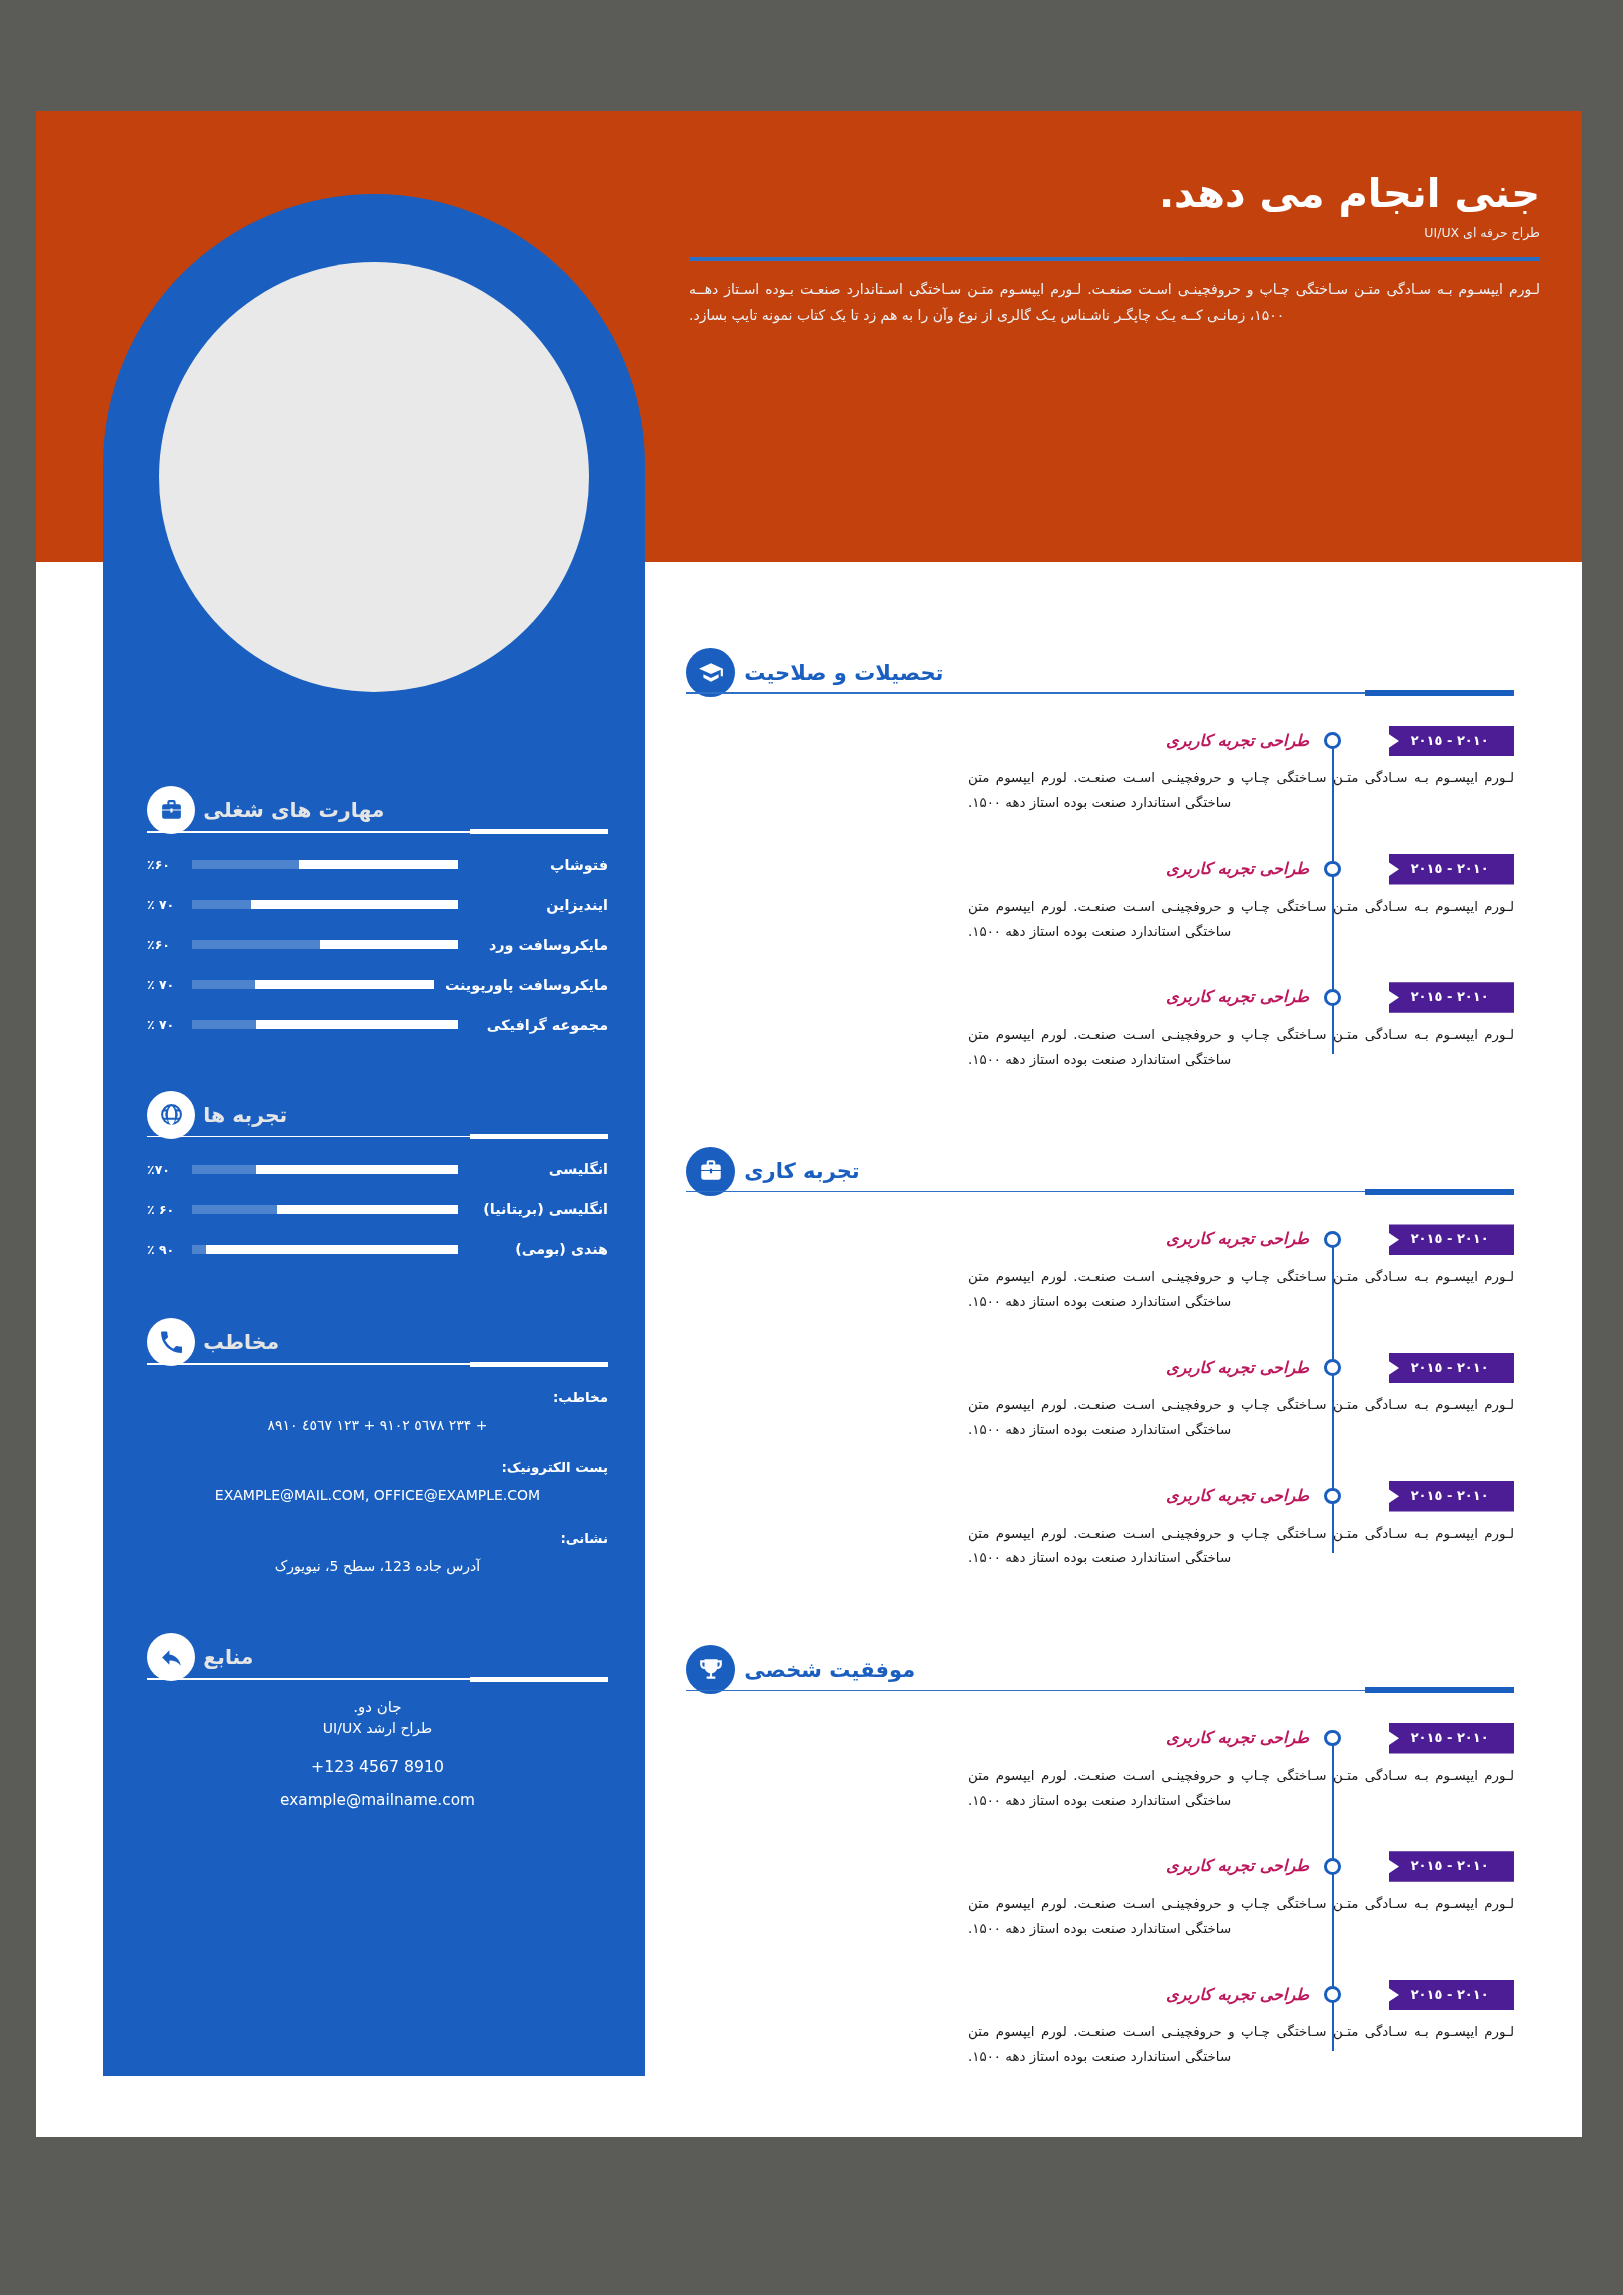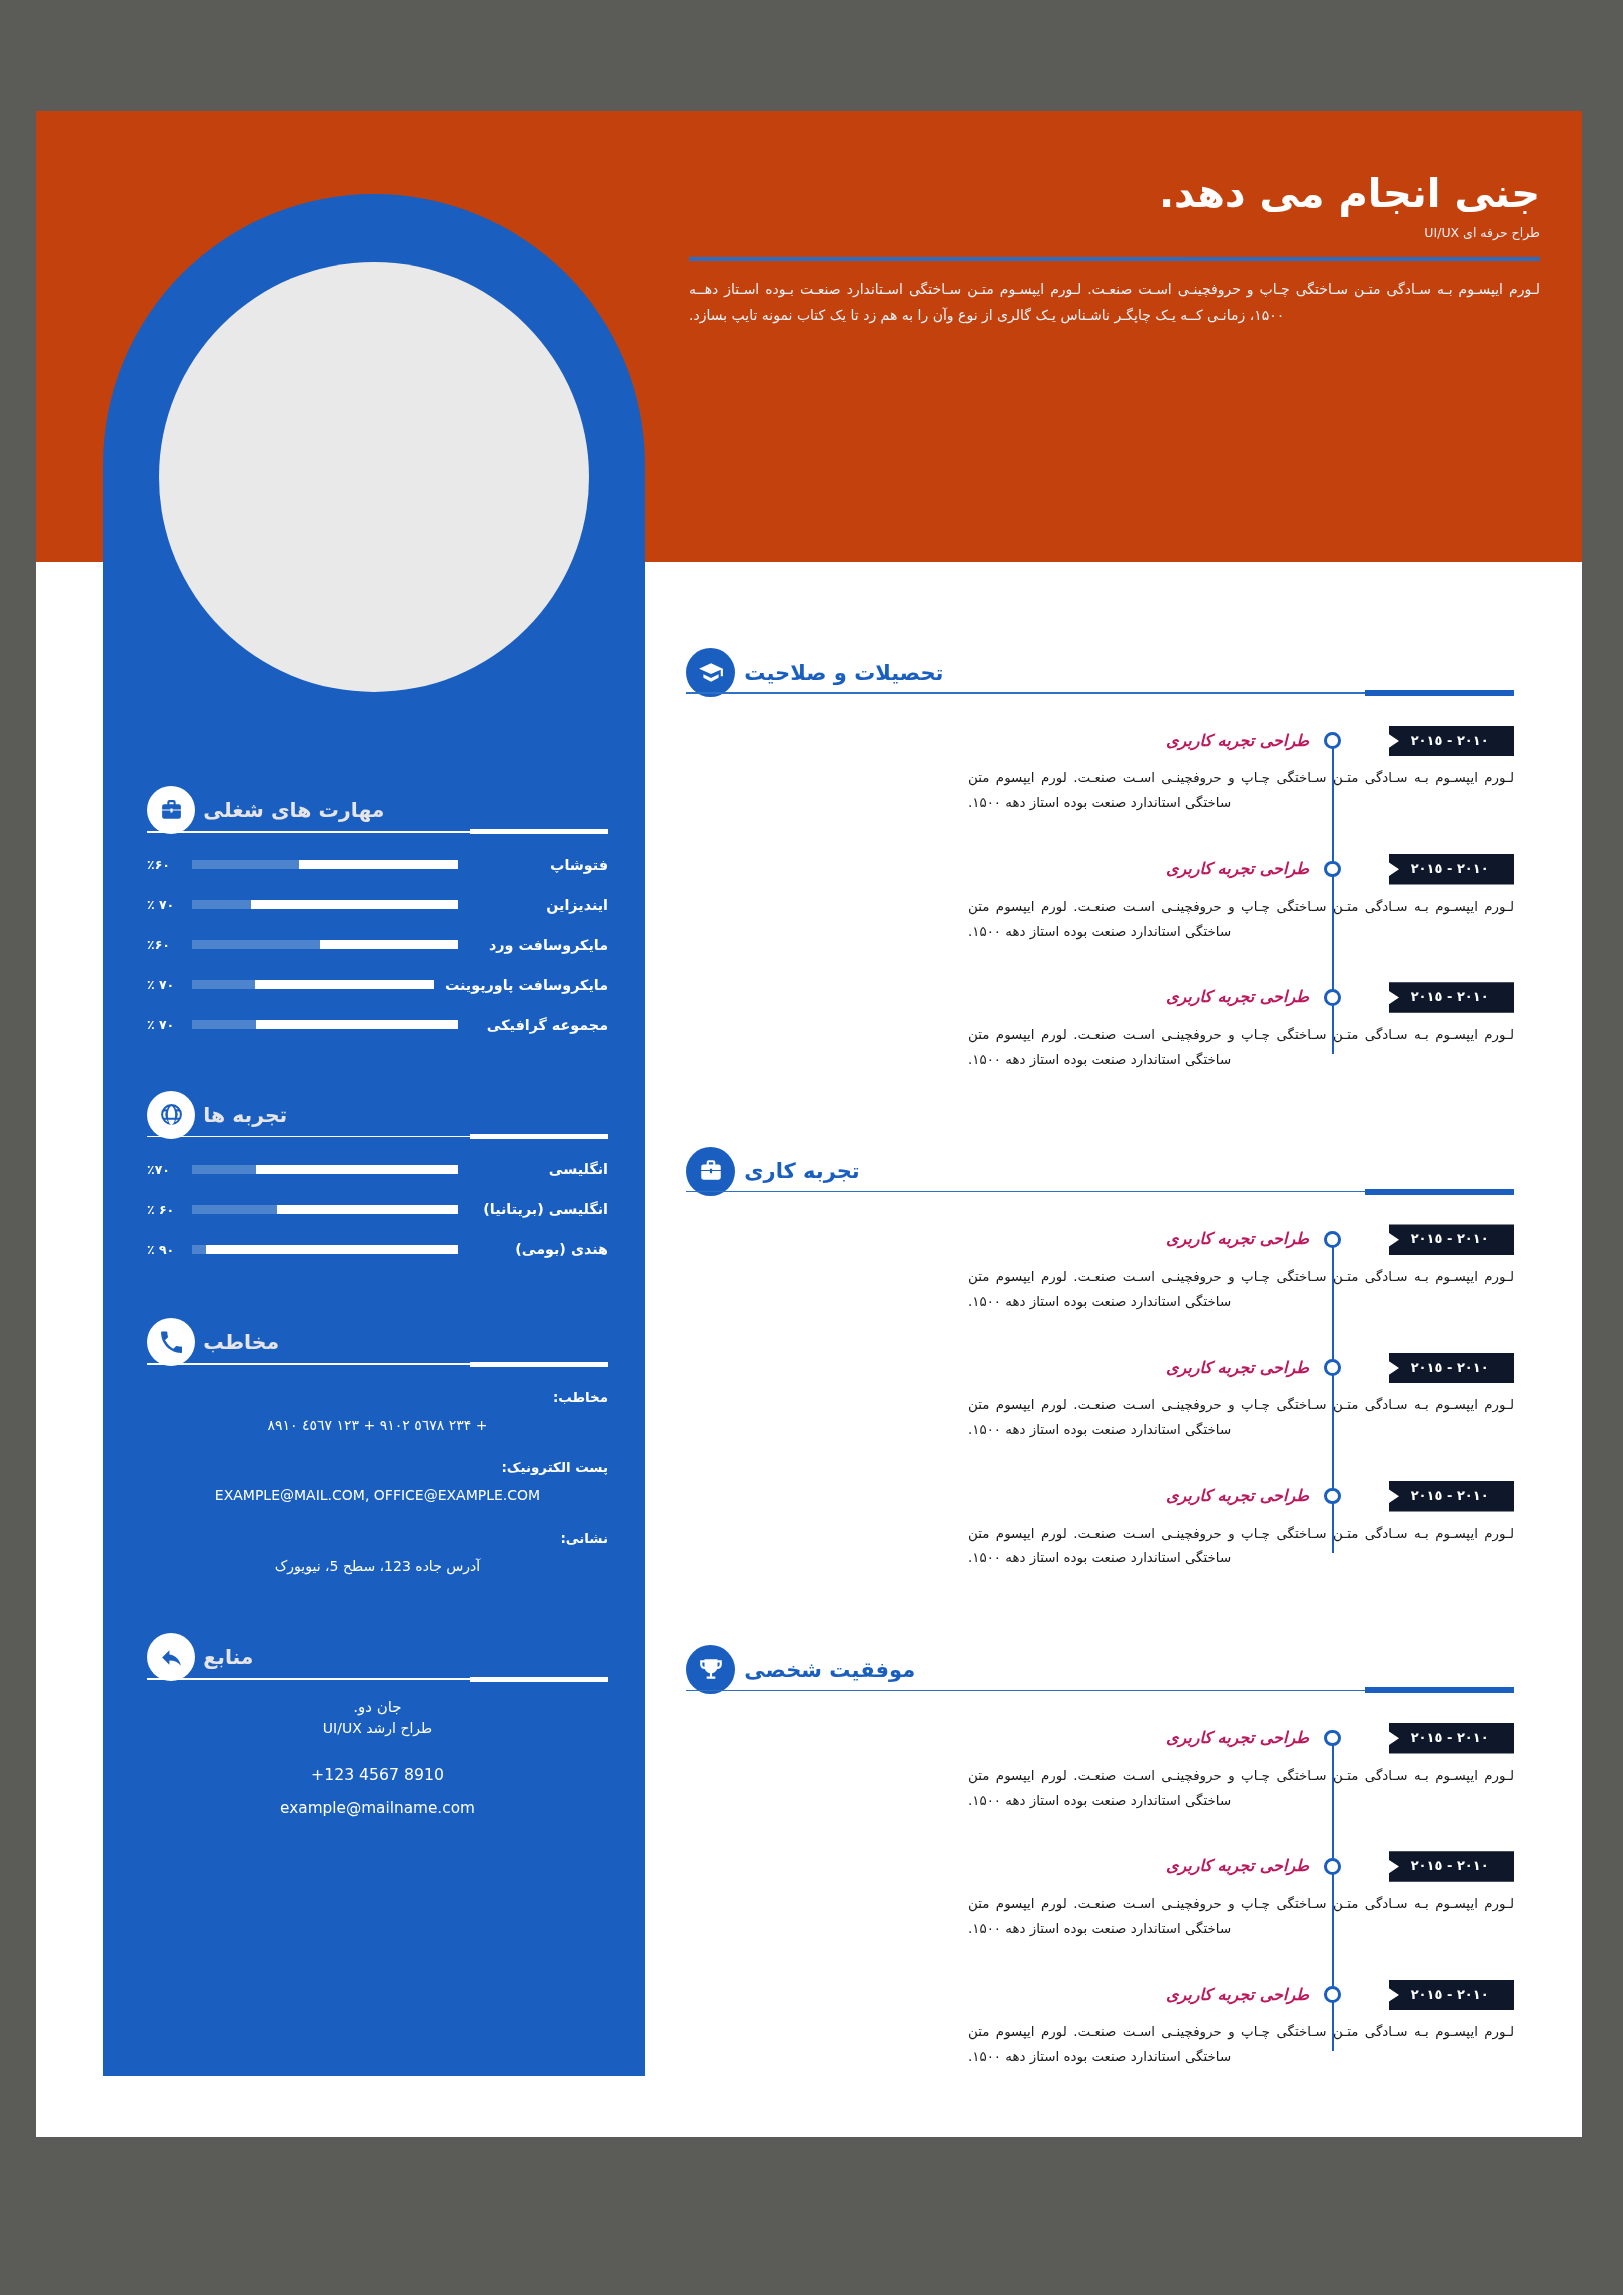--- a/index.html
+++ b/index.html
@@ -223,21 +223,21 @@
 
   
   .ref-line{
     color:#ffffff;
     text-align:center;
     line-height:1.5;
     direction:rtl;
   }
   .ref-name{ font-size:15px; font-weight:400; margin-top:15.7px; }
   .ref-role{ font-size:14px; font-weight:400; }
-  .ref-phone{ font-size:15.7px; margin-top:24px; direction:ltr; }
+  .ref-phone{ font-size:15.7px; margin-top:16px; direction:ltr; }
   .ref-mail{ font-size:15.3px; margin-top:10.2px; direction:ltr; }
 
   
   .main{
     position:absolute;
     left:650px;
     top:537px;
     width:828px;
   }
 
@@ -305,21 +305,21 @@
     align-items:center;
     justify-content:flex-start;
     direction:rtl;
     position:relative;
     height:30.5px;
   }
   .tl-date{
     position:absolute;
     right:0;
     top:0;
-    background:#0f172a;
+    background:#4c1d95;
     color:#ffffff;
     font-size:13px;
     font-weight:700;
     height:30.5px;
     line-height:30.5px;
     padding:0 12px 0 8.3px;
     width:125px;
     text-align:center;
     clip-path:polygon(0 0, 100% 0, 100% 100%, 0 100%, 0 72%, 8% 50%, 0 28%);
     letter-spacing:0.9px;

